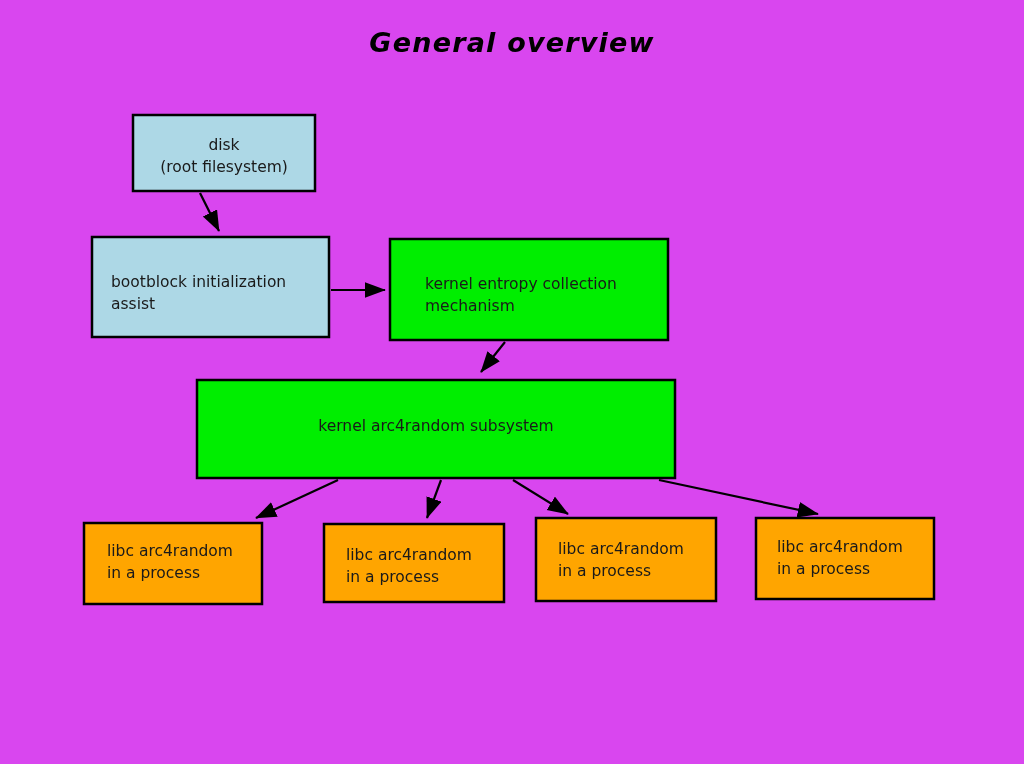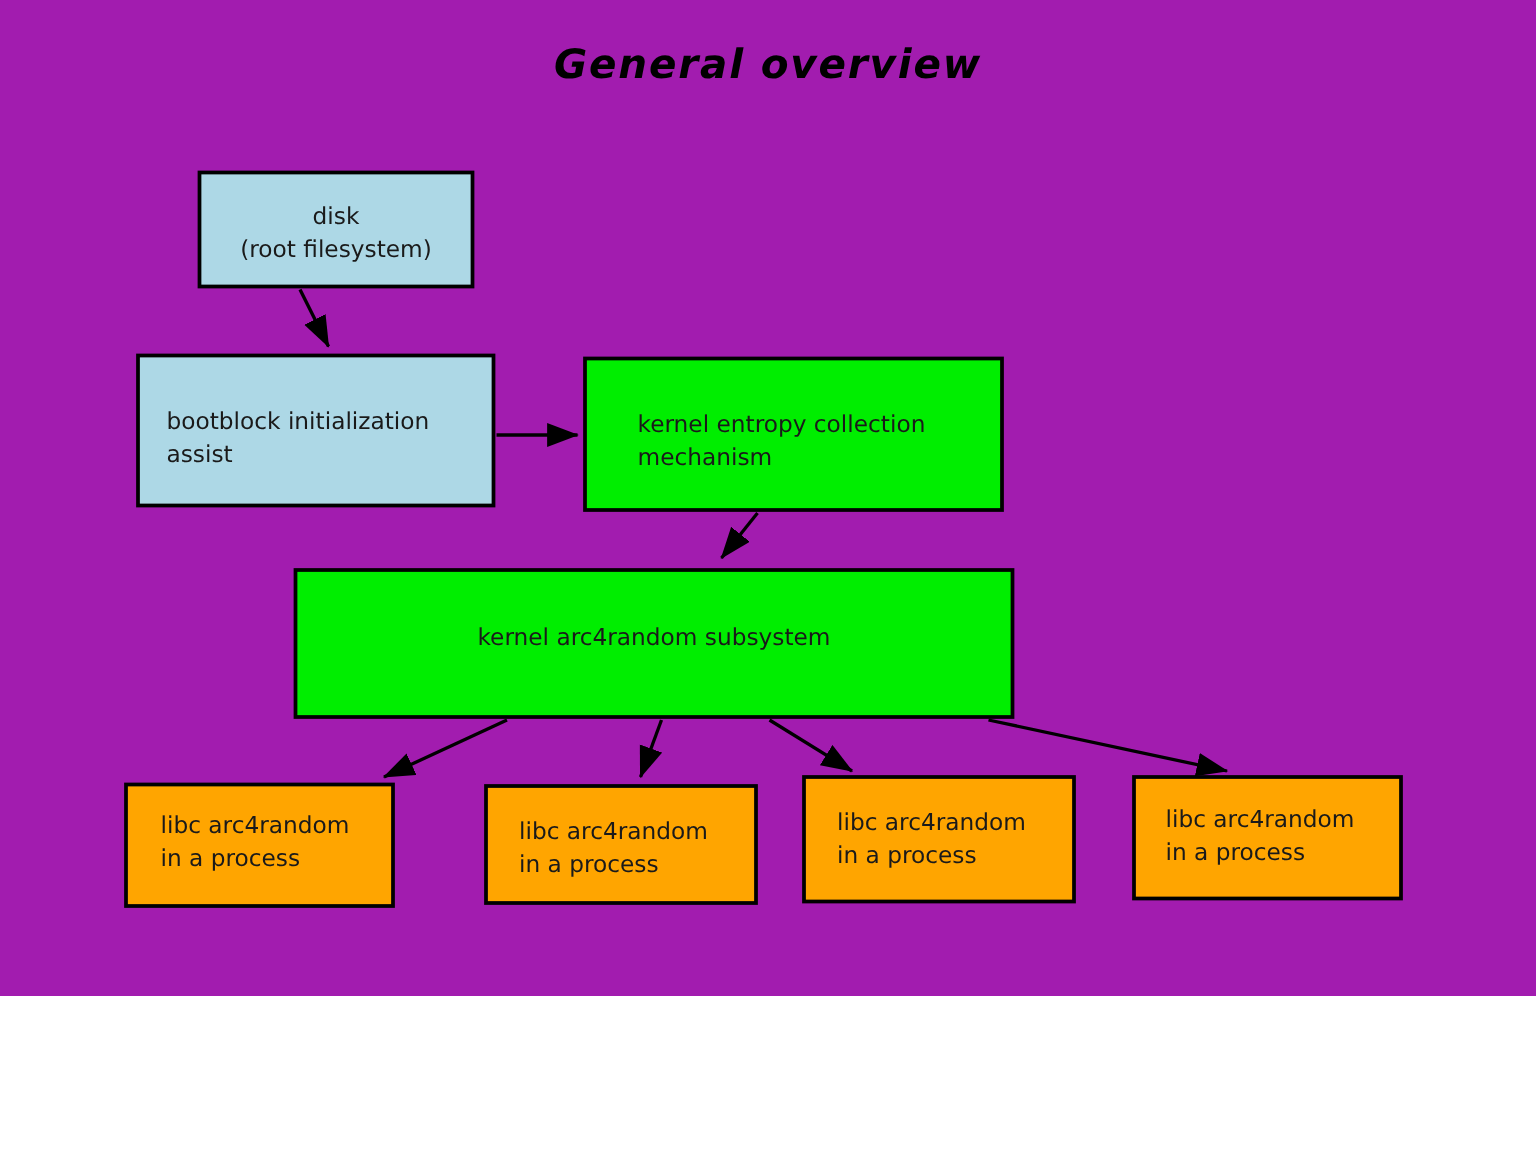--- a/index.html
+++ b/index.html
@@ -9,22 +9,22 @@
   }
   body {
     width: 1024px;
     height: 768px;
     font-family: "DejaVu Sans", sans-serif;
     overflow: hidden;
   }
   #diagram-root {
     position: relative;
     width: 1024px;
-    height: 664px;
-    background: #a21caf;
+    height: 764px;
+    background: #d946ef;
   }
   svg#diagram-svg {
     position: absolute;
     top: 0;
     left: 0;
     width: 1024px;
     height: 768px;
   }
   .node-rect {
     stroke: #000000;

